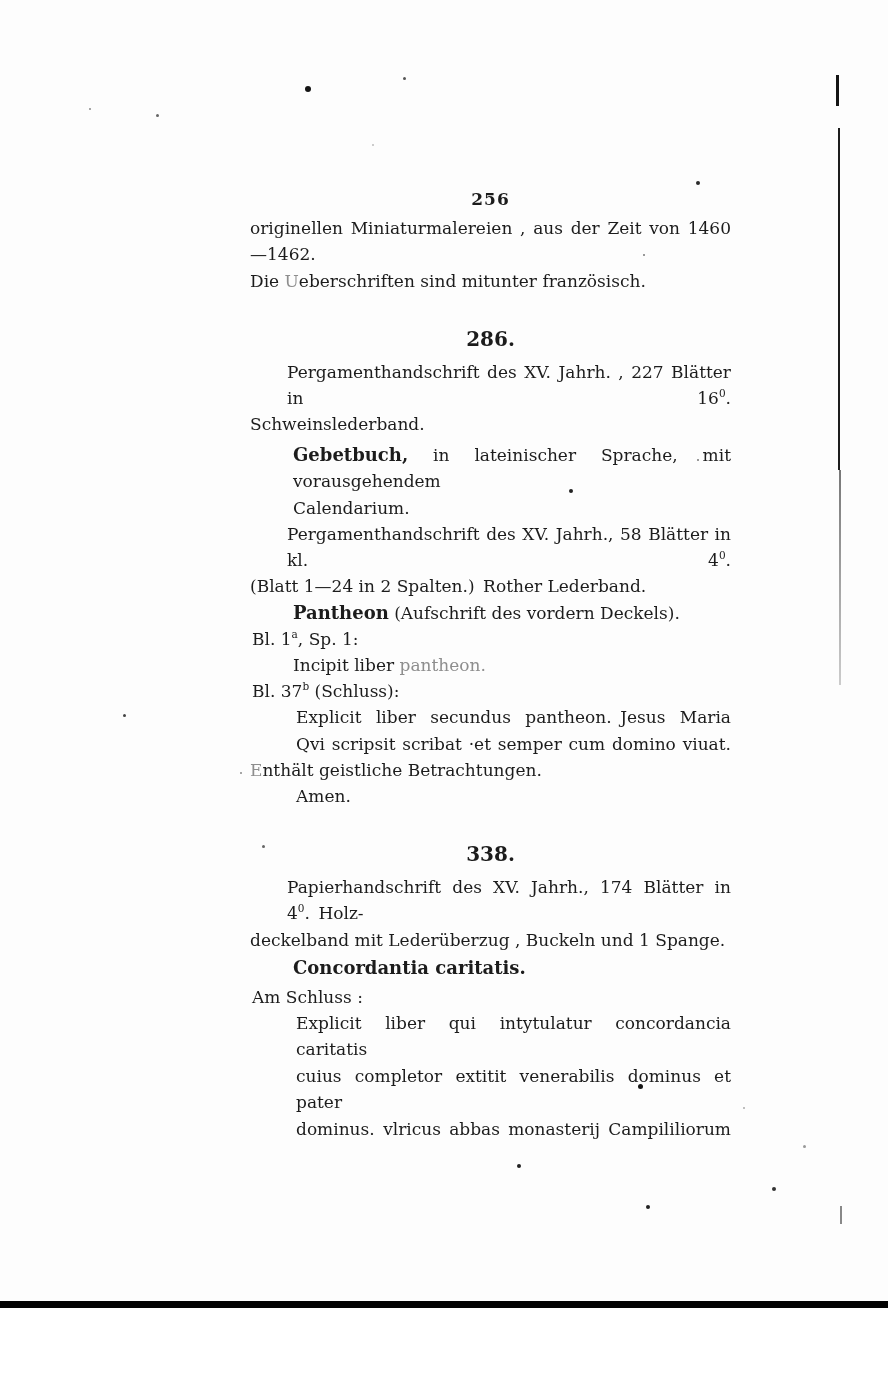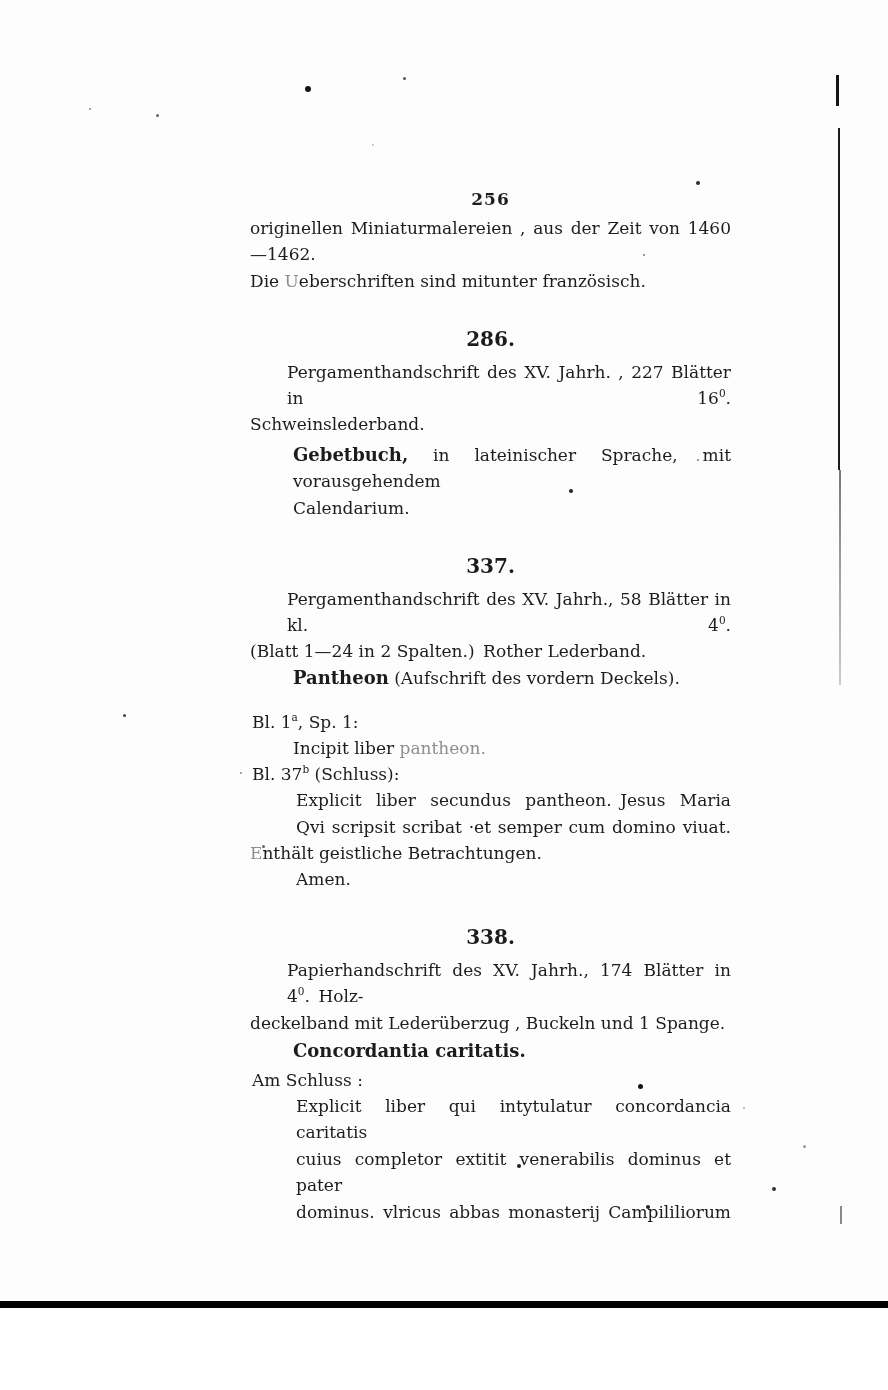--- a/index.html
+++ b/index.html
@@ -30,25 +30,24 @@
 <div class="page">
   <div class="content" id="content">
       <div class="pn"><span>256</span></div>
       <div class="ln j" style="margin-top: 3px; margin-left: 0px;"><span>originellen Miniaturmalereien , aus der Zeit von 1460—1462.</span></div>
       <div class="ln" style="margin-top: 1px; margin-left: 0px;"><span>Die </span><span class="sg">U</span><span>eberschriften sind mitunter französisch.</span></div>
       <div class="h"><span>286.</span></div>
       <div class="ln j" style="margin-left: 37px;"><span>Pergamenthandschrift des XV. Jahrh. , 227 Blätter in 16</span><span class="ss">0</span><span>.</span></div>
       <div class="ln" style="margin-left: 0px;"><span>Schweinslederband.</span></div>
       <div class="ln j" style="margin-top: 5px; margin-left: 43px;"><span class="sb">Gebetbuch,</span><span> in lateinischer Sprache, mit vorausgehendem</span></div>
       <div class="ln" style="margin-top: 1px; margin-left: 43px;"><span>Calendarium.</span></div>
-      <div class="h"><span>337.</span></div>
       <div class="ln j" style="margin-left: 37px;"><span>Pergamenthandschrift des XV. Jahrh., 58 Blätter in kl. 4</span><span class="ss">0</span><span>.</span></div>
       <div class="ln" style="margin-left: 0px;"><span>(Blatt 1—24 in 2 Spalten.) Rother Lederband.</span></div>
       <div class="ln" style="margin-top: 1px; margin-left: 43px;"><span class="sb">Pantheon</span><span> (Aufschrift des vordern Deckels).</span></div>
-      <div class="ln" style="margin-top: 18px; margin-left: 2px;"><span>Bl. 1</span><span class="ss">a</span><span>, Sp. 1:</span></div>
+      <div class="ln" style="margin-top: 0; margin-left: 2px;"><span>Bl. 1</span><span class="ss">a</span><span>, Sp. 1:</span></div>
       <div class="ln" style="margin-left: 43px;"><span>Incipit liber </span><span class="sg">pantheon.</span></div>
       <div class="ln" style="margin-left: 2px;"><span>Bl. 37</span><span class="ss">b</span><span> (Schluss):</span></div>
       <div class="ln j" style="margin-left: 46px;"><span>Explicit liber secundus pantheon. Jesus Maria</span></div>
       <div class="ln j" style="margin-top: 1px; margin-left: 46px;"><span>Qvi scripsit scribat ·et semper cum domino viuat.</span></div>
       <div class="ln" style="margin-left: 0px;"><span class="sg">E</span><span>nthält geistliche Betrachtungen.</span></div>
       <div class="ln" style="margin-left: 46px;"><span>Amen.</span></div>
       <div class="h"><span>338.</span></div>
       <div class="ln j" style="margin-left: 37px;"><span>Papierhandschrift des XV. Jahrh., 174 Blätter in 4</span><span class="ss">0</span><span>. Holz-</span></div>
       <div class="ln" style="margin-top: 1px; margin-left: 0px;"><span>deckelband mit Lederüberzug , Buckeln und 1 Spange.</span></div>
       <div class="ln" style="margin-top: 2px; margin-left: 43px;"><span class="sb">Concordantia caritatis.</span></div>

